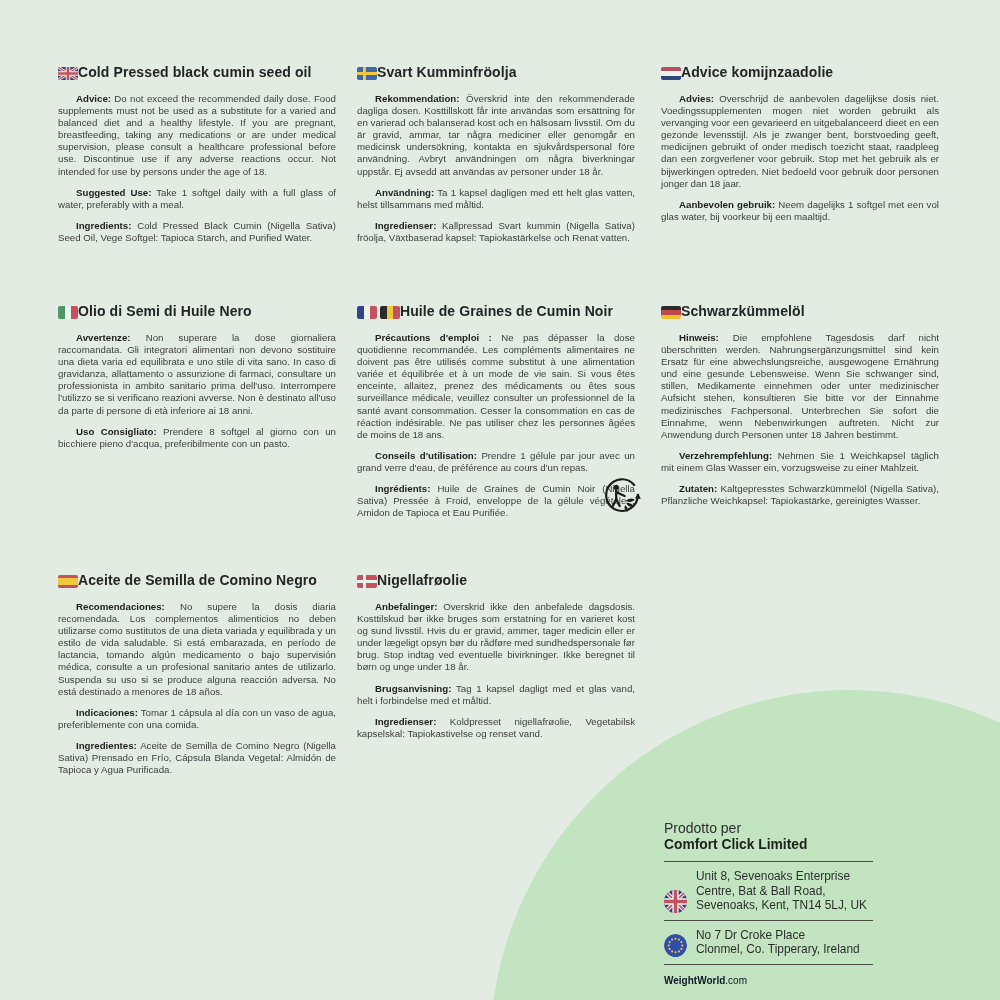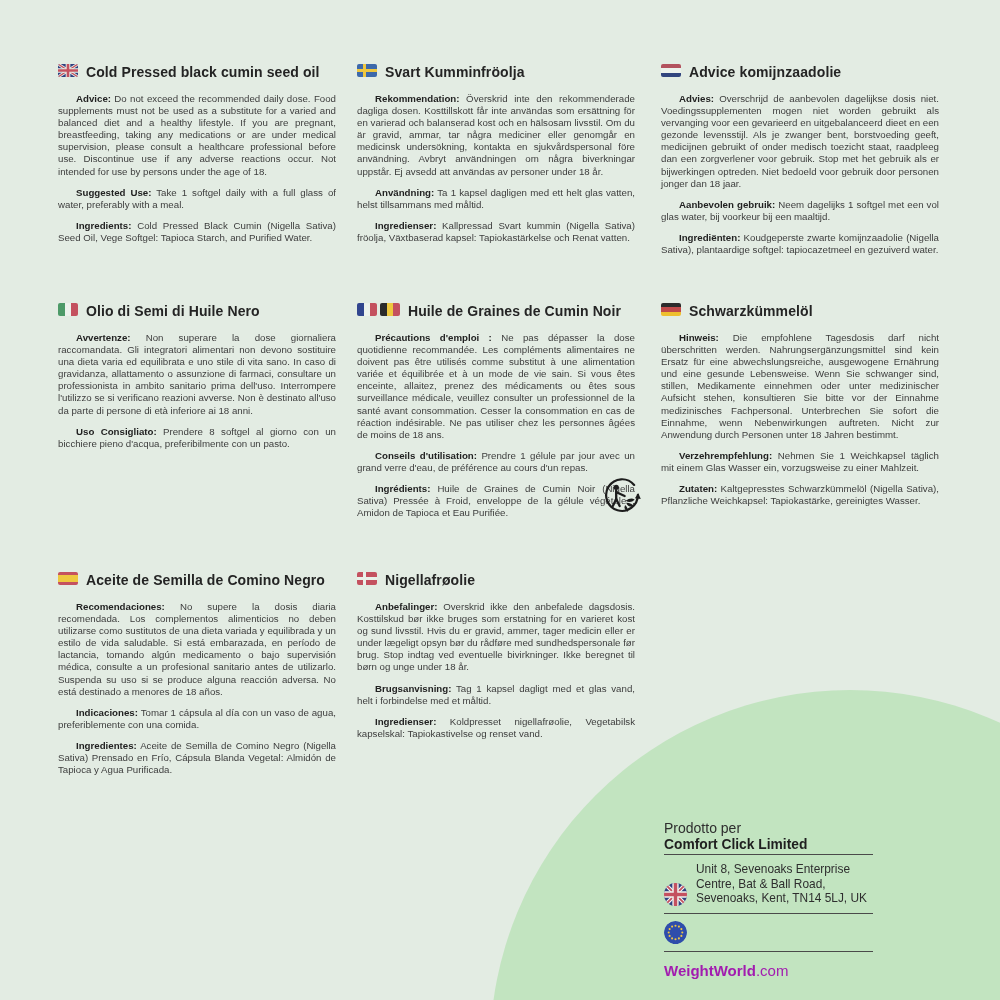--- a/index.html
+++ b/index.html
@@ -16,21 +16,21 @@
     left:490px;top:690px;
     width:720px;height:720px;
     border-radius:50%;
     background:#c2e4c0;
   }
   
   .block{position:absolute;width:278px;}
   .b0{left:58px;top:64px}  .b1{left:357px;top:64px}  .b2{left:661px;top:64px}
   .b3{left:58px;top:303px} .b4{left:357px;top:303px} .b5{left:661px;top:303px}
   .b6{left:58px;top:572px} .b7{left:357px;top:572px}
-  .bhead{display:flex;align-items:flex-start;gap:8px;margin-bottom:13px;}
+  .bhead{display:flex;align-items:flex-end;gap:0;margin-bottom:13px;}
   .bhead h2{margin:0;font-size:14px;line-height:16px;color:#242424;letter-spacing:.1px;}
   .block p{margin:0 0 9px;font-size:9.7px;line-height:12.1px;text-align:justify;color:#3d3d3d;}
   .block p b{color:#222;margin-left:18px;}
   
   .flag{display:inline-block;width:20px;height:13px;border-radius:2px;overflow:hidden;flex:none;}
   .flag svg{display:block;width:100%;height:100%;}
   .flag.se{background-image:
       linear-gradient(to bottom, rgba(0,0,0,0) 37%, #eec73f 37%, #eec73f 63%, rgba(0,0,0,0) 63%),
       linear-gradient(to right,  rgba(0,0,0,0) 30%, #eec73f 30%, #eec73f 46%, rgba(0,0,0,0) 46%);
       background-color:#3d69ab;}
@@ -43,26 +43,26 @@
   .flag.fr{background:linear-gradient(to right,#31458e 0 33.4%,#ecf2ec 33.4% 66.8%,#c4515f 66.8%);}
   .flag.be{background:linear-gradient(to right,#2b2b2b 0 33.4%,#eec83f 33.4% 66.8%,#c4515f 66.8%);}
   .flag.de{background:linear-gradient(to bottom,#2b2b2b 0 33.4%,#c04a4a 33.4% 66.8%,#eebf2e 66.8%);}
   .flag.es{background:linear-gradient(to bottom,#c4515f 0 25%,#eec83f 25% 75%,#c4515f 75%);}
   .flag-pair{display:flex;gap:3px;flex:none;}
   
   .triman{position:absolute;left:603px;top:477px;width:38px;height:38px;}
   
   .footer{position:absolute;left:664px;top:820px;width:209px;color:#2e2e2e;}
   .produced{font-size:14px;line-height:16px;}
-  .company{font-size:13.8px;font-weight:bold;line-height:18px;border-bottom:1.2px solid #4a4a4a;color:#1f1f1f;}
+  .company{font-size:13.8px;font-weight:bold;line-height:18px;padding-bottom:7px;border-bottom:1.2px solid #4a4a4a;color:#1f1f1f;}
   .addr-row{display:flex;align-items:flex-end;gap:9px;padding:7px 0;border-bottom:1.2px solid #4a4a4a;}
   .roundflag{width:23px;height:23px;border-radius:50%;overflow:hidden;flex:none;}
   .roundflag svg{display:block;width:100%;height:100%;}
   .addr{font-size:11.9px;line-height:14.6px;white-space:pre-line;color:#2e2e2e;}
-  .brand{padding-top:10px;font-size:15px;color:#a21caf;}
+  .brand{padding-top:10px;font-size:10px;color:#0f172a;}
   .brand b{font-weight:bold;}
 </style>
 </head>
 <body>
 
 <div class="sheet">
   <div class="bg-circle"></div>
 
   <section class="block b0">
     <header class="bhead">
@@ -92,21 +92,20 @@
     <p><b>Ingredienser:</b> <span>Kallpressad Svart kummin (Nigella Sativa) fröolja, Växtbaserad kapsel: Tapiokastärkelse och Renat vatten.</span></p>
   </section>
 
   <section class="block b2">
     <header class="bhead">
       <span class="flag nl"></span>
       <h2>Advice komijnzaadolie</h2>
     </header>
     <p><b>Advies:</b> <span>Overschrijd de aanbevolen dagelijkse dosis niet. Voedingssupplementen mogen niet worden gebruikt als vervanging voor een gevarieerd en uitgebalanceerd dieet en een gezonde levensstijl. Als je zwanger bent, borstvoeding geeft, medicijnen gebruikt of onder medisch toezicht staat, raadpleeg dan een zorgverlener voor gebruik. Stop met het gebruik als er bijwerkingen optreden. Niet bedoeld voor gebruik door personen jonger dan 18 jaar.</span></p>
     <p><b>Aanbevolen gebruik:</b> <span>Neem dagelijks 1 softgel met een vol glas water, bij voorkeur bij een maaltijd.</span></p>
-    <p><b>Ingrediënten:</b> <span>Koudgeperste zwarte komijnzaadolie (Nigella Sativa), plantaardige softgel: tapiocazetmeel en gezuiverd water.</span></p>
   </section>
 
   <section class="block b3">
     <header class="bhead">
       <span class="flag it"></span>
       <h2>Olio di Semi di Huile Nero</h2>
     </header>
     <p><b>Avvertenze:</b> <span>Non superare la dose giornaliera raccomandata. Gli integratori alimentari non devono sostituire una dieta varia ed equilibrata e uno stile di vita sano. In caso di gravidanza, allattamento o assunzione di farmaci, consultare un professionista in ambito sanitario prima dell'uso. Interrompere l'utilizzo se si verificano reazioni avverse. Non è destinato all'uso da parte di persone di età inferiore ai 18 anni.</span></p>
     <p><b>Uso Consigliato:</b> <span>Prendere 8 softgel al giorno con un bicchiere pieno d'acqua, preferibilmente con un pasto.</span></p>
   </section>
@@ -205,16 +204,18 @@
               <circle cx="14.25" cy="16.63" r="1"></circle>
               <circle cx="11" cy="17.5" r="1"></circle>
               <circle cx="7.75" cy="16.63" r="1"></circle>
               <circle cx="5.37" cy="14.25" r="1"></circle>
               <circle cx="4.5" cy="11" r="1"></circle>
               <circle cx="5.37" cy="7.75" r="1"></circle>
               <circle cx="7.75" cy="5.37" r="1"></circle>
             </g>
           </svg>
       </span>
+      <div class="addr">No 7 Dr Croke Place
+Clonmel, Co. Tipperary, Ireland</div>
     </div>
     <div class="brand"><b>WeightWorld</b><span>.com</span></div>
   </div>
 </div>
 
 </body></html>

